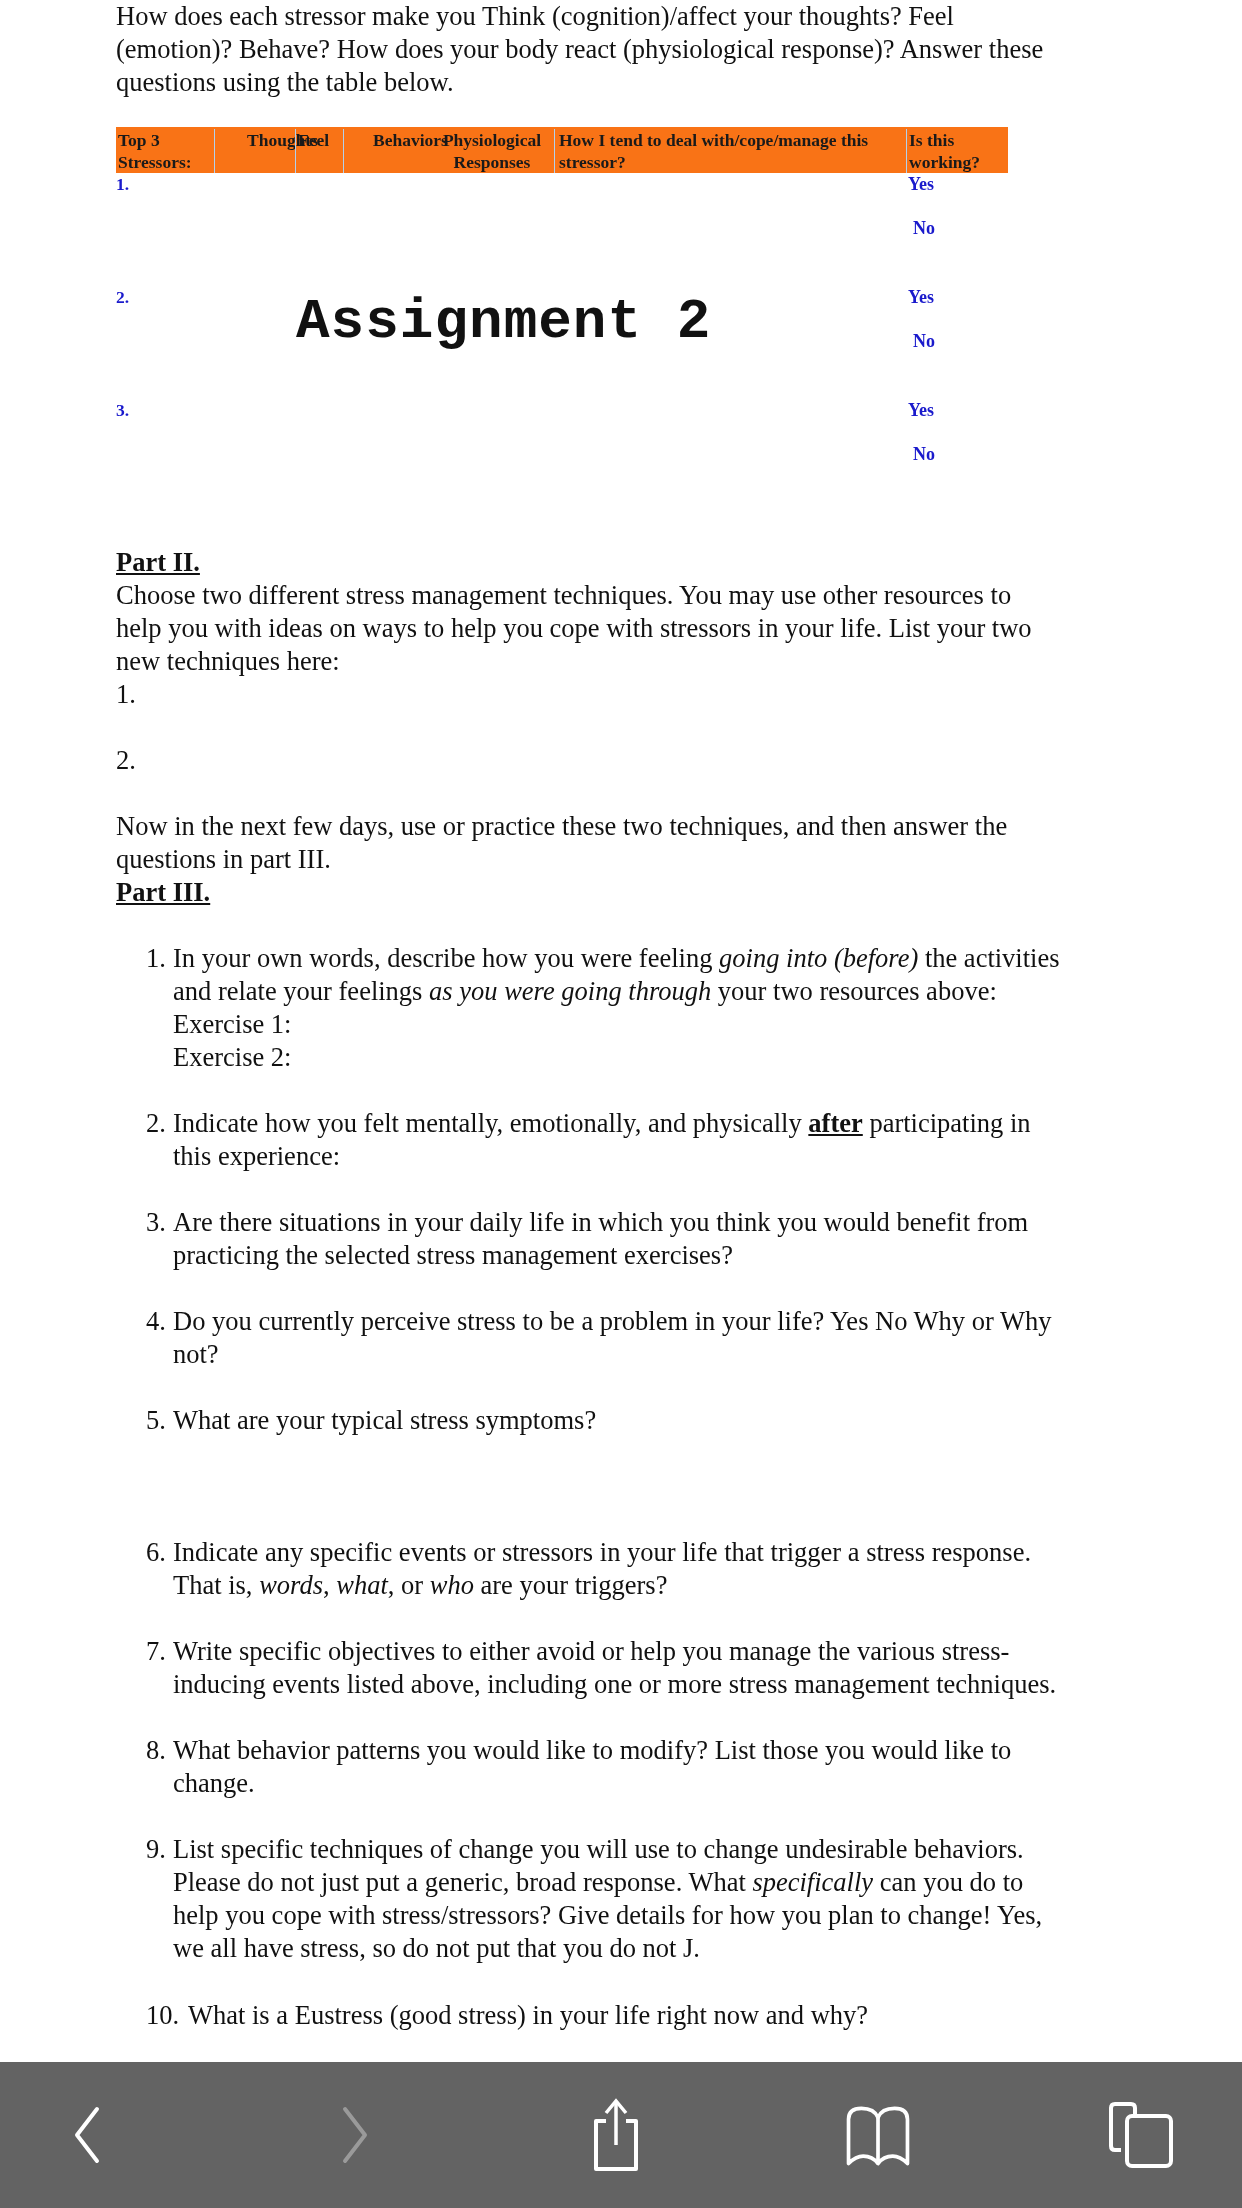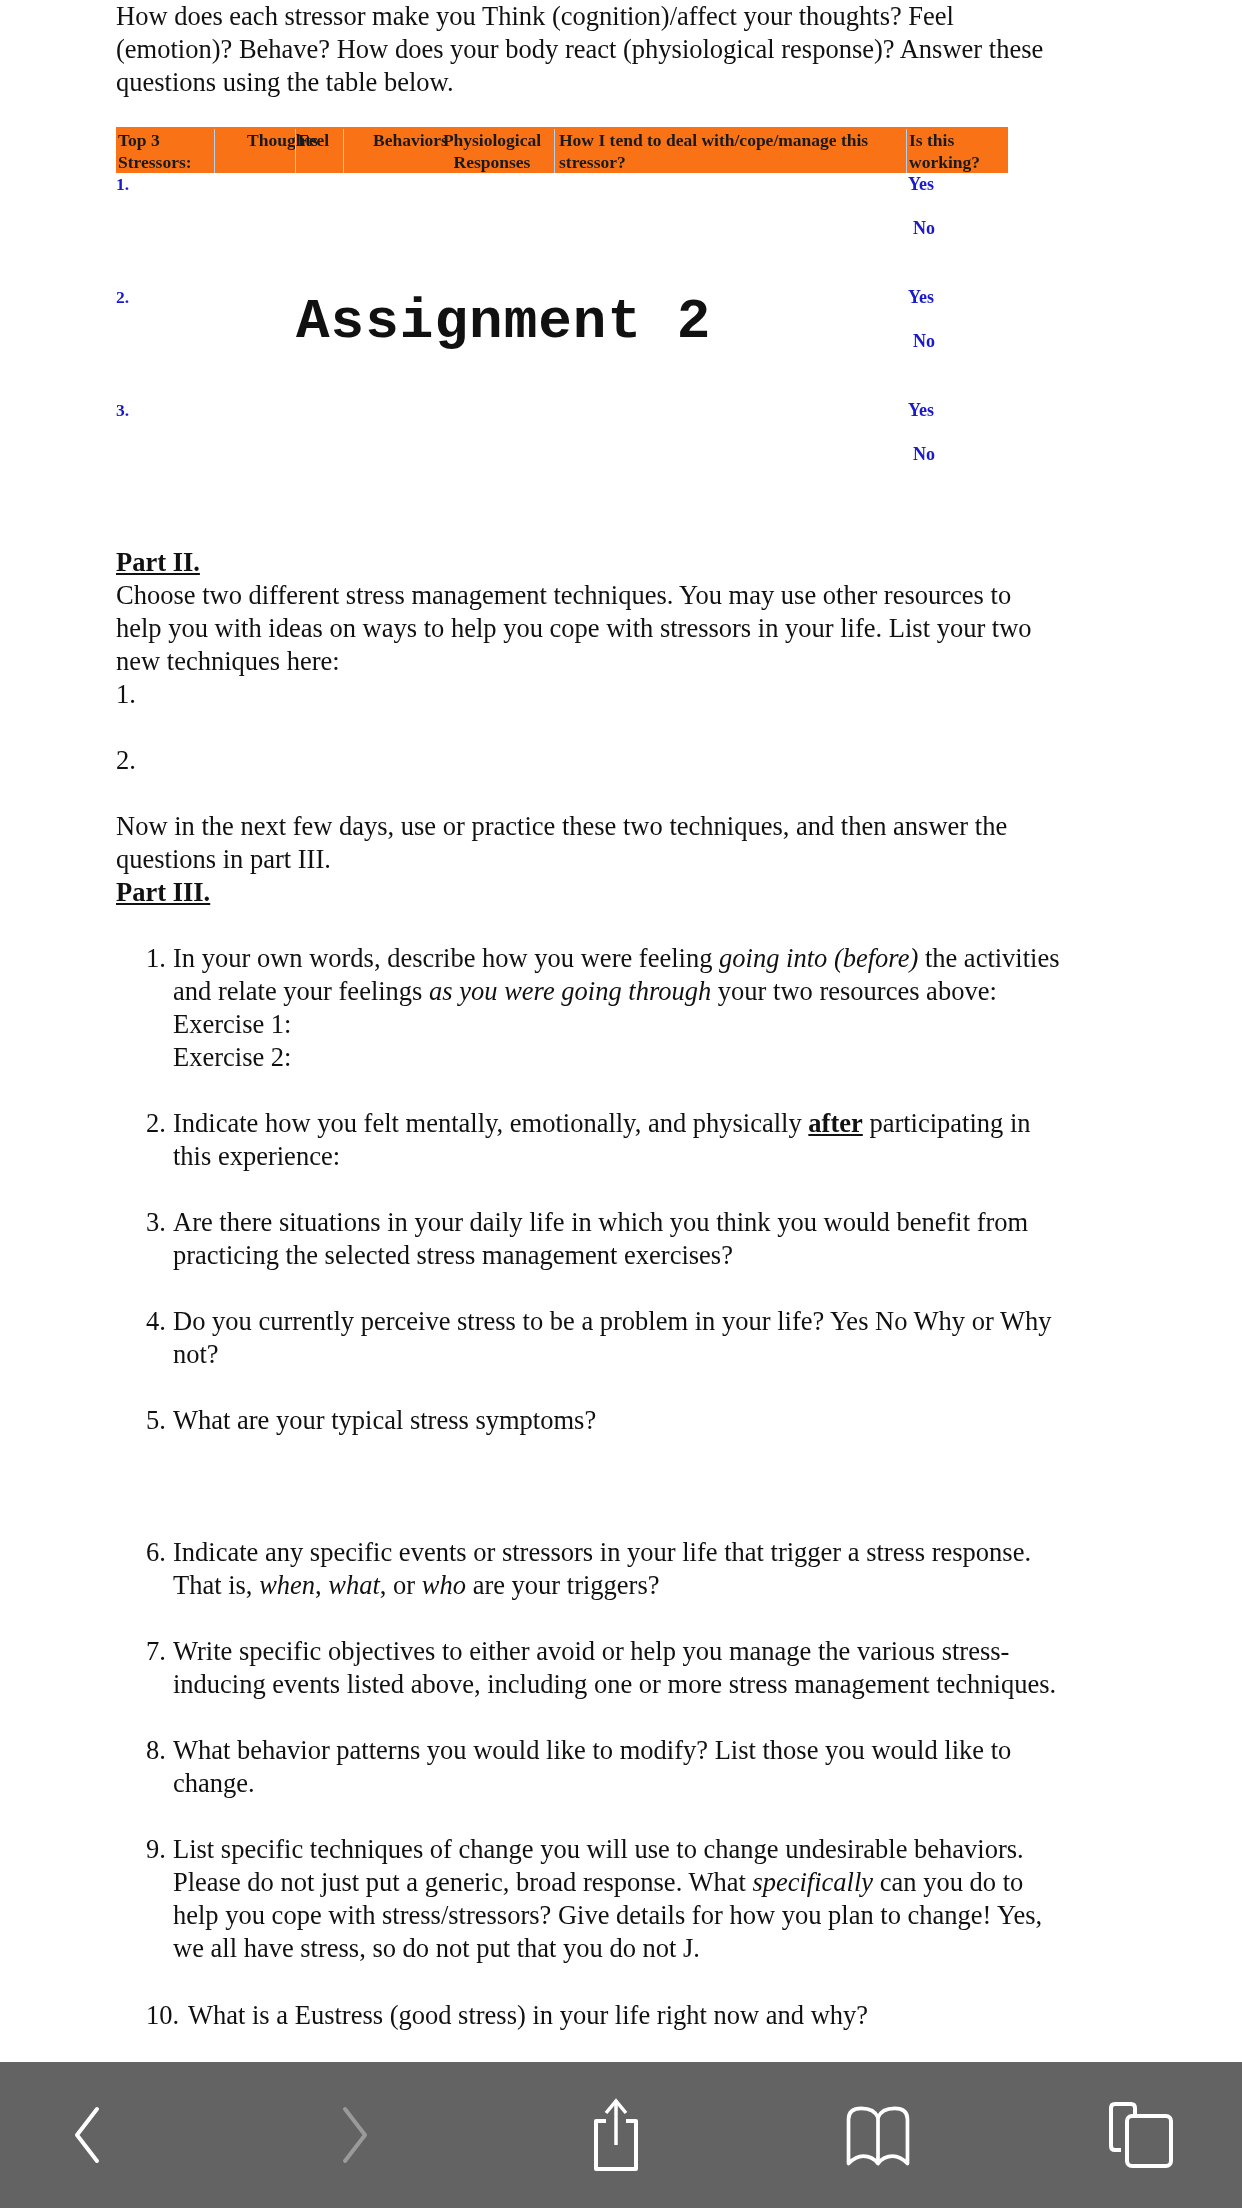--- a/index.html
+++ b/index.html
@@ -89,21 +89,21 @@
     <span class="t"><span>Do you currently perceive stress to be a problem in your life? Yes  No   Why or Why</span><br><span>not?</span></span>
   </div>
 
   <div class="q" style="top:1404px;">
     <span class="n">5.</span>
     <span class="t"><span>What are your typical stress symptoms?</span></span>
   </div>
 
   <div class="q" style="top:1536px;">
     <span class="n">6.</span>
-    <span class="t"><span>Indicate any specific events or stressors in your life that trigger a stress response.</span><br><span> That is, </span><i>when</i><span>, </span><i>what</i><span>, or </span><i>who</i><span> are your triggers?</span></span>
+    <span class="t"><span>Indicate any specific events or stressors in your life that trigger a stress response.</span><br><span> That is, </span><i>words</i><span>, </span><i>what</i><span>, or </span><i>who</i><span> are your triggers?</span></span>
   </div>
 
   <div class="q" style="top:1635px;">
     <span class="n">7.</span>
     <span class="t"><span>Write specific objectives to either avoid or help you manage the various stress-</span><br><span>inducing events listed above, including one or more stress management techniques.</span></span>
   </div>
 
   <div class="q" style="top:1734px;">
     <span class="n">8.</span>
     <span class="t"><span>What behavior patterns you would like to modify? List those you would like to</span><br><span>change.</span></span>

